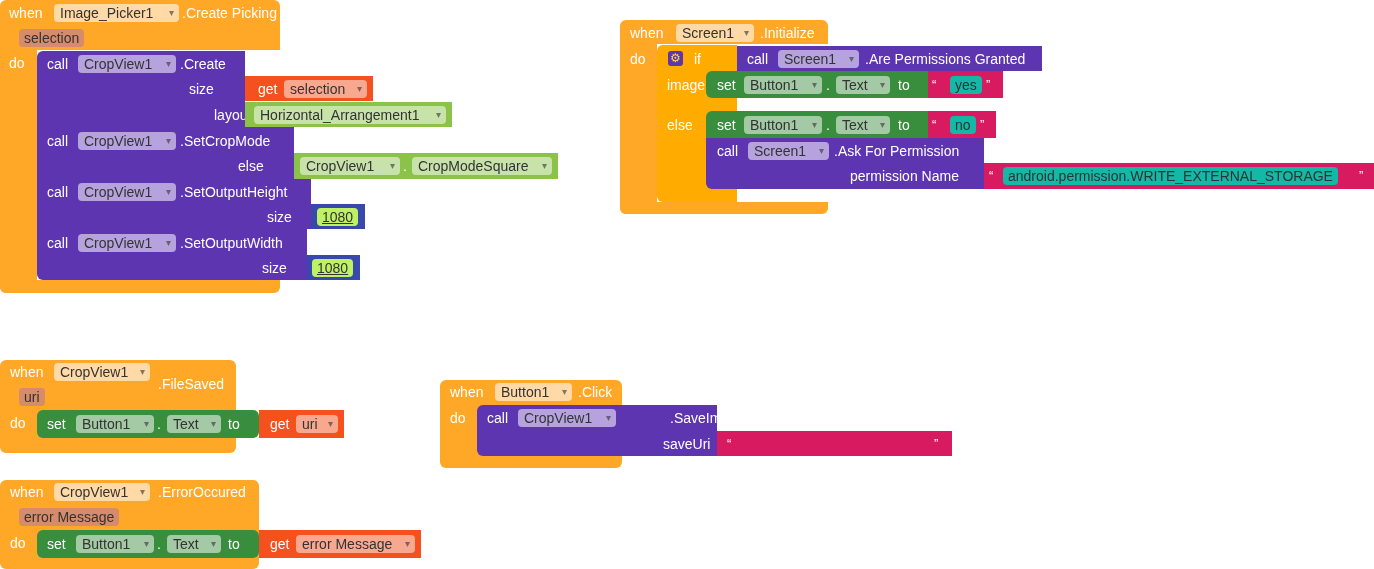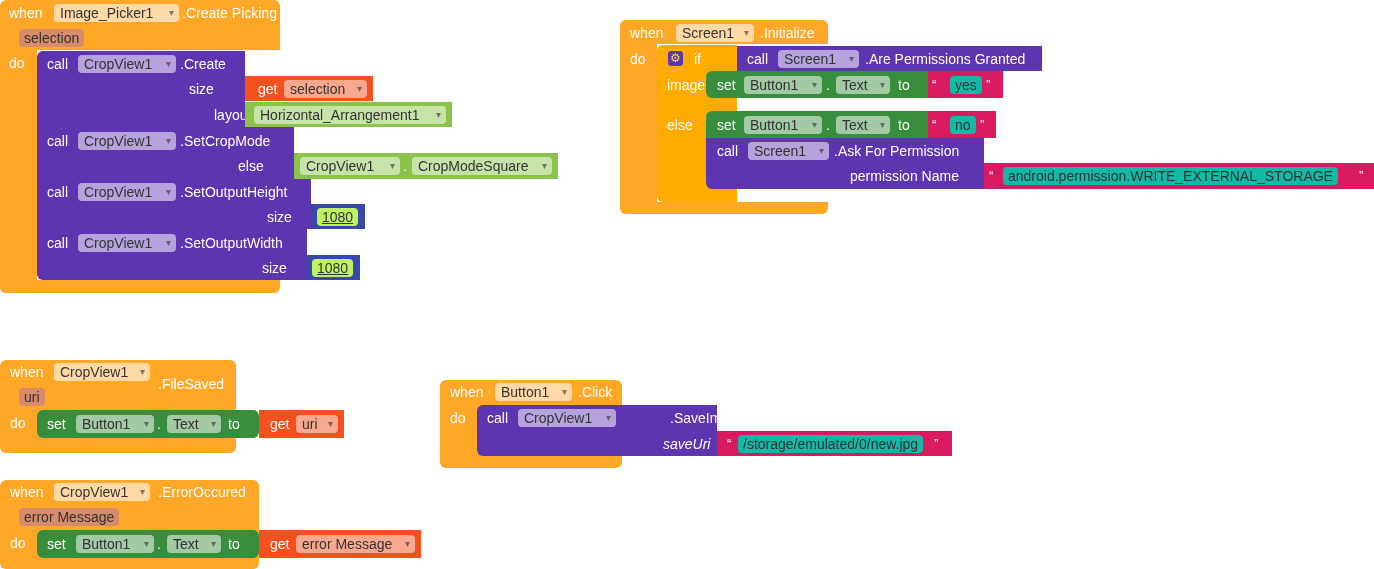--- a/index.html
+++ b/index.html
@@ -160,24 +160,23 @@
 <div class="abs" style="left:440px;top:380px;width:512px;height:88px;">
   <div class="abs event" style="left:0;top:0;width:182px;height:88px;border-radius:6px;"></div>
   <span class="t" style="left:10px;top:3px;">when</span>
   <span class="dd ev" style="left:55px;top:3px;width:77px;">Button1</span>
   <span class="t" style="left:138px;top:3px;">.Click</span>
   <span class="t" style="left:10px;top:29px;">do</span>
   <div class="abs proc" style="left:37px;top:25px;width:240px;height:51px;border-radius:6px 0 0 6px;"></div>
   <span class="t" style="left:47px;top:29px;">call</span>
   <span class="dd pr" style="left:78px;top:29px;width:98px;">CropView1</span>
   <span class="t" style="left:182px;top:29px;margin-left:48px;">.SaveImage</span>
-  <span class="t" style="left:223px;top:55px;font-style:italic;">saveUri</span>
+  <span class="t" style="left:223px;top:55px;">saveUri</span>
   <div class="abs text" style="left:277px;top:51px;width:235px;height:25px;"></div>
   <span class="q" style="left:287px;top:55px;">“</span>
-  <span class="pill str" style="left:298px;top:55px;">/storage/emulated/0/new.jpg</span>
   <span class="q" style="left:494px;top:55px;">”</span>
 </div>
 
 <div class="abs" style="left:0;top:480px;width:421px;height:89px;">
   <div class="abs event" style="left:0;top:0;width:259px;height:89px;border-radius:6px;"></div>
   <span class="t" style="left:10px;top:3px;">when</span>
   <span class="dd ev" style="left:54px;top:3px;width:96px;">CropView1</span>
   <span class="t" style="left:158px;top:3px;">.ErrorOccured</span>
   <span class="pill param" style="left:19px;top:28px;">error Message</span>
   <span class="t" style="left:10px;top:54px;">do</span>

